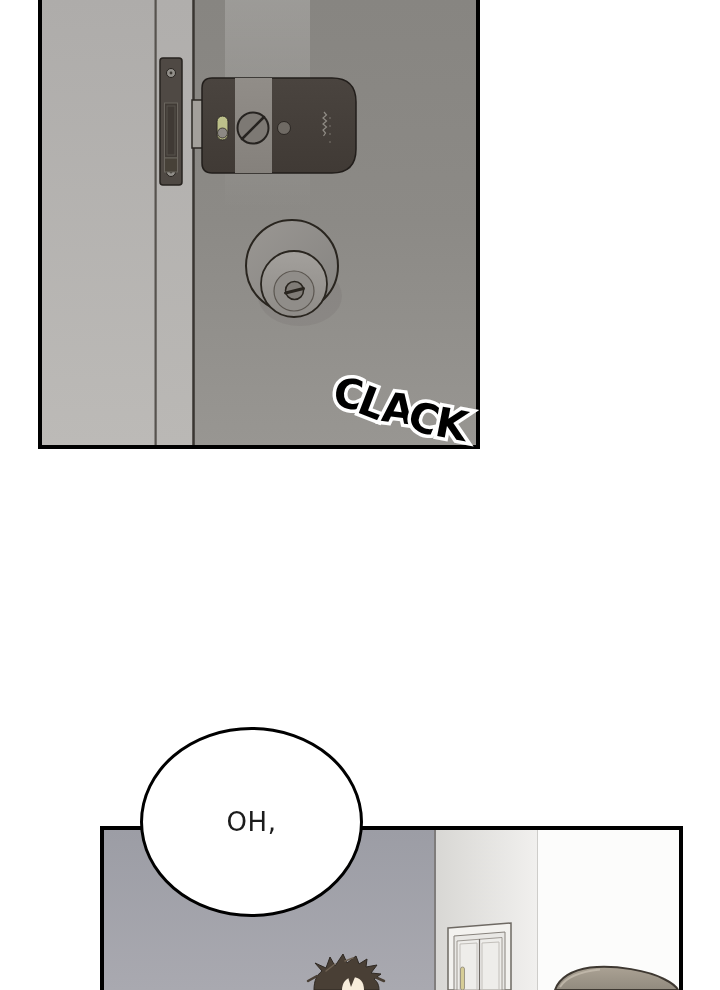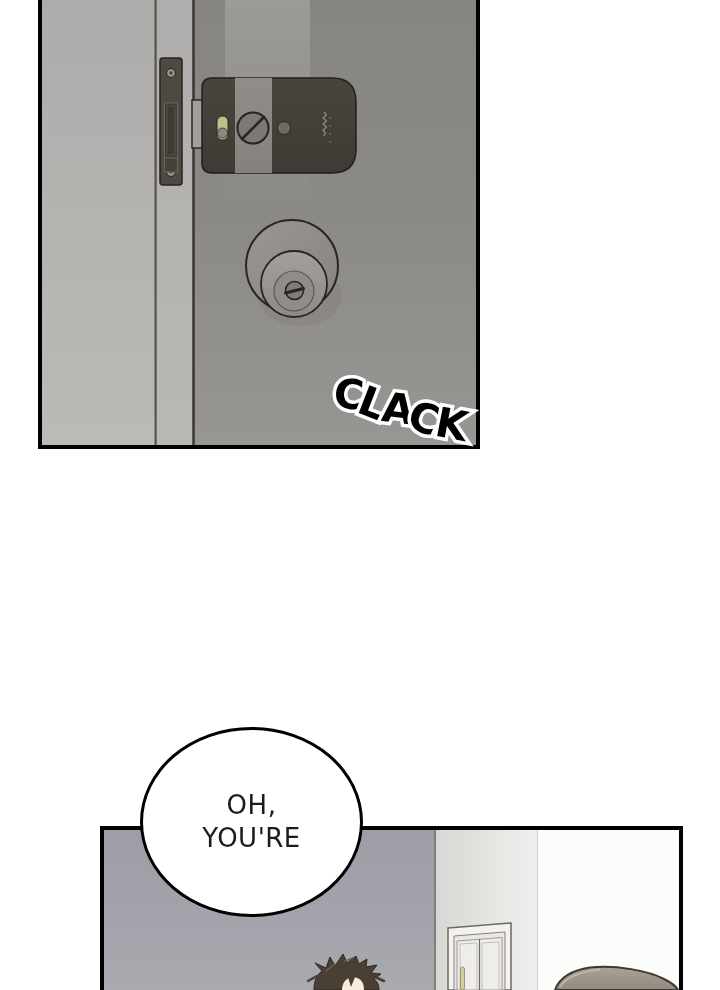--- a/index.html
+++ b/index.html
@@ -254,16 +254,15 @@
       <g>
         <path d="M451,160 C455,148 468,140 486,137.5 C512,134.5 545,141 560,149
                  C567,152.5 572,156 574,160 Z" fill="url(#gHead2)" stroke="#3e3831" stroke-width="2"></path>
         <path d="M456,157 C462,147 478,141.5 496,139.5" fill="none" stroke="#c6bdaf" stroke-width="2" opacity="0.8"></path>
       </g>
     </svg>
   </div>
 
   <div class="bubble">
     <div class="line">OH,</div>
-    <div class="line">YOU'RE</div>
   </div>
 
 </div>
 
 </body></html>

